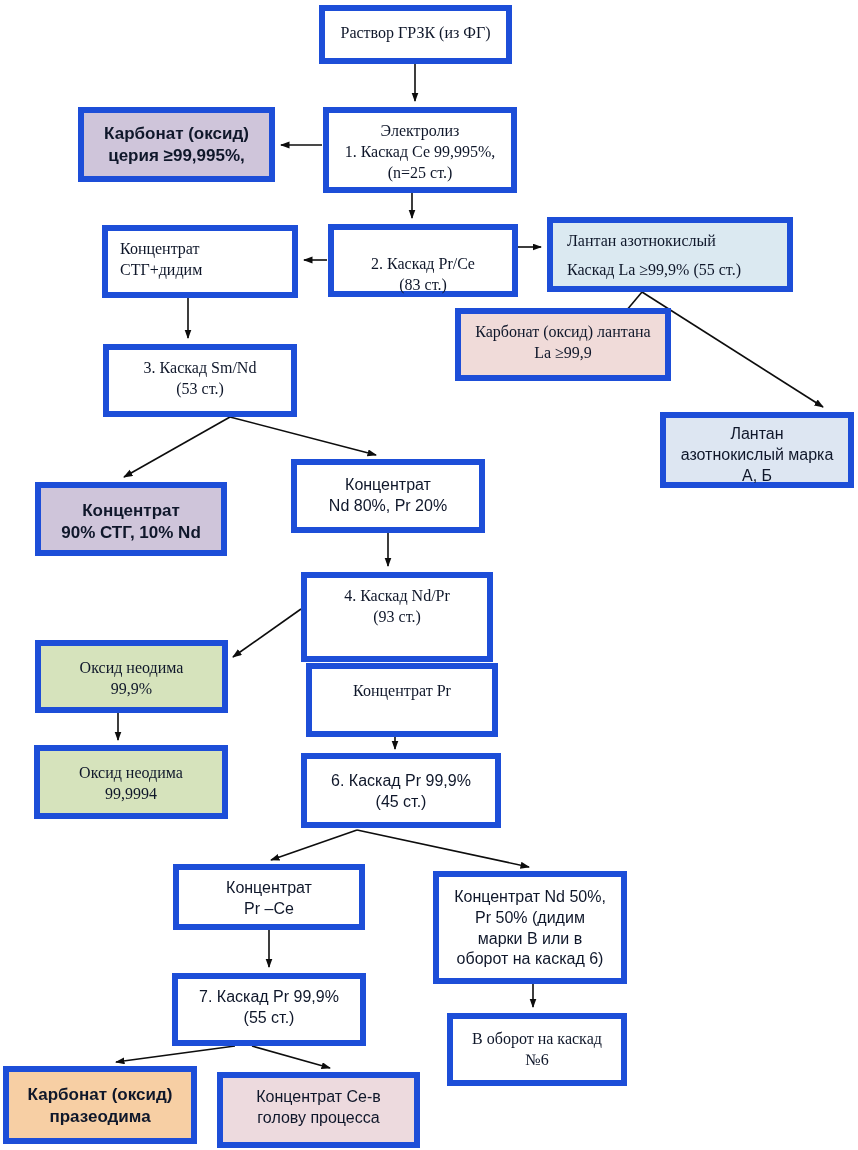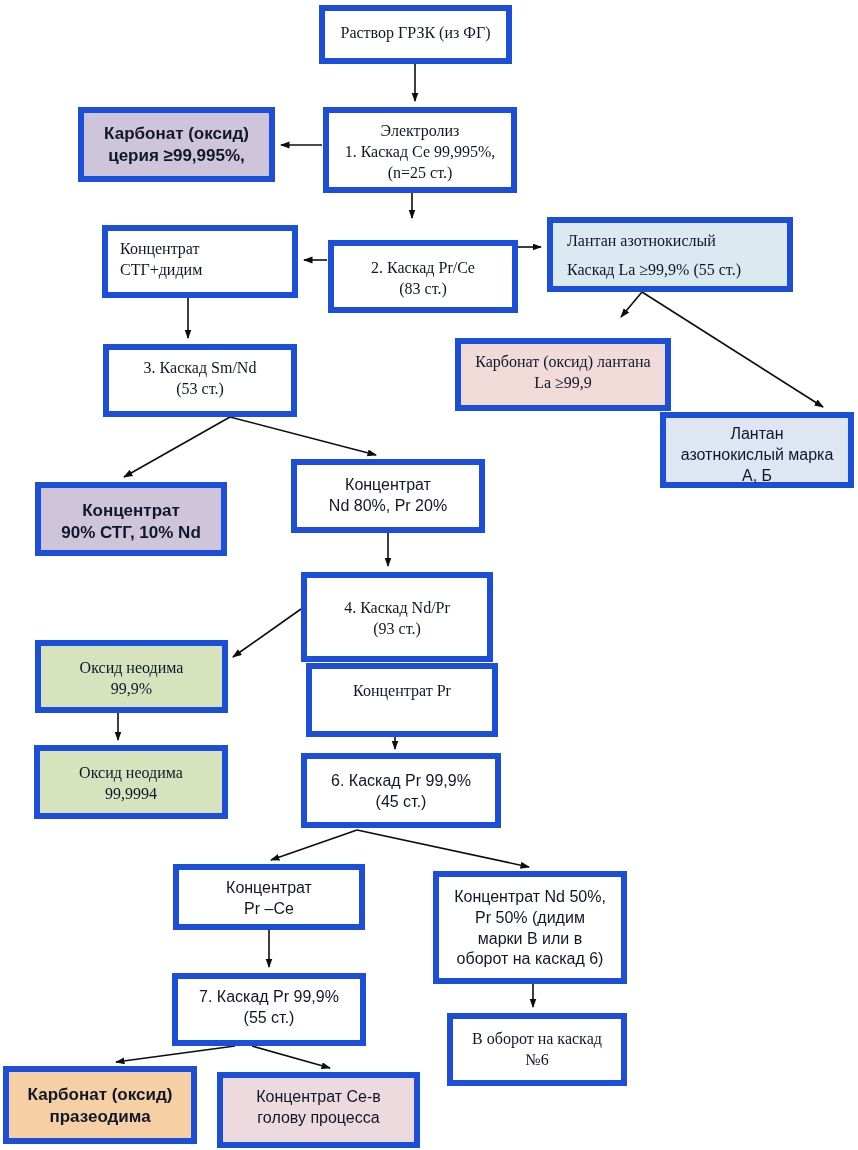--- a/index.html
+++ b/index.html
@@ -78,31 +78,31 @@
   <div class="node sans bold bg-purple" style="left:78px;top:107px;width:197px;height:75px;padding-top:10px;">
     <div>Карбонат (оксид)</div>
     <div>церия ≥99,995%,</div>
   </div>
 
   <div class="node serif leftal" style="left:102px;top:225px;width:196px;height:73px;padding-top:8px;">
     <div>Концентрат</div>
     <div>СТГ+дидим</div>
   </div>
 
-  <div class="node serif" style="left:328px;top:224px;width:190px;height:73px;padding-top:12px;margin-top:16px;">
+  <div class="node serif" style="left:328px;top:224px;width:190px;height:73px;padding-top:24px;">
     <div>2.  Каскад Pr/Ce</div>
     <div>(83 ст.)</div>
   </div>
 
   <div class="node serif leftal bg-lblue" style="left:547px;top:217px;width:246px;height:75px;padding-top:8px;padding-left:14px;gap:8px;">
     <div>Лантан азотнокислый</div>
     <div>Каскад La ≥99,9% (55 ст.)</div>
   </div>
 
-  <div class="node serif bg-pink" style="left:455px;top:338px;width:216px;height:73px;padding-top:8px;">
+  <div class="node serif bg-pink" style="left:455px;top:308px;width:216px;height:73px;padding-top:8px;">
     <div>Карбонат (оксид) лантана</div>
     <div>La ≥99,9</div>
   </div>
 
   <div class="node sans bg-bluegray" style="left:660px;top:412px;width:194px;height:76px;padding-top:6px;">
     <div>Лантан</div>
     <div>азотнокислый марка</div>
     <div>А, Б</div>
   </div>
 
@@ -114,21 +114,21 @@
   <div class="node sans bold bg-purple" style="left:35px;top:482px;width:192px;height:74px;padding-top:12px;">
     <div>Концентрат</div>
     <div>90% СТГ, 10% Nd</div>
   </div>
 
   <div class="node sans" style="left:291px;top:459px;width:194px;height:74px;padding-top:10px;">
     <div>Концентрат</div>
     <div>Nd 80%, Pr 20%</div>
   </div>
 
-  <div class="node serif" style="left:301px;top:572px;width:192px;height:90px;padding-top:20px;">
+  <div class="node serif" style="left:301px;top:572px;width:192px;height:90px;padding-top:8px;">
     <div>4. Каскад Nd/Pr</div>
     <div>(93 ст.)</div>
   </div>
 
   <div class="node serif bg-green" style="left:35px;top:640px;width:193px;height:73px;padding-top:12px;">
     <div>Оксид неодима</div>
     <div>99,9%</div>
   </div>
 
   <div class="node serif" style="left:306px;top:663px;width:192px;height:74px;padding-top:12px;">

